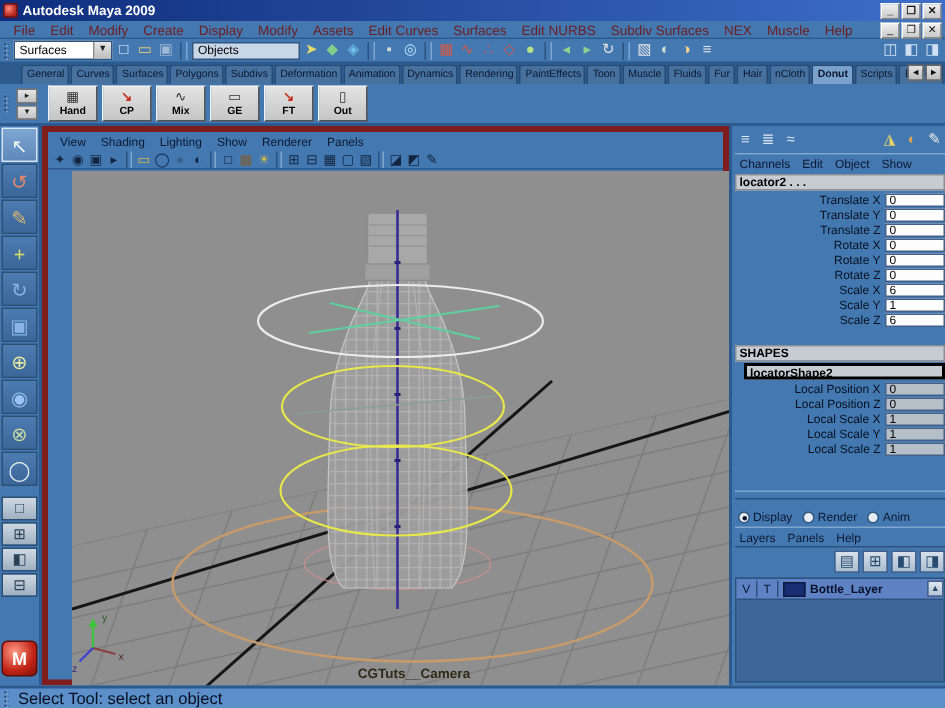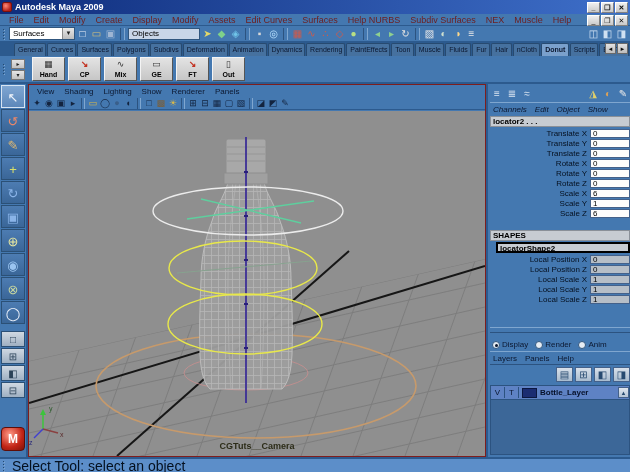--- a/index.html
+++ b/index.html
@@ -74,40 +74,40 @@
   .toolbox .icon.active{background:linear-gradient(#7fa6d2,#5d88ba);border-color:#d7e4f2;}
   .toolbox .layouts{margin-top:6px;display:flex;flex-direction:column;align-items:center;}
   .toolbox .layouts .icon{width:24px;height:16px;line-height:16px;font-size:10px;color:#dfe8f2;
     background:linear-gradient(#cfd8e2,#9fb0c2);color:#2b4258;}
   .maya-logo{margin-top:auto;margin-bottom:6px;width:22px;height:22px;border-radius:4px;
     background:radial-gradient(circle at 35% 30%,#ff9a86,#c22416 60%,#7e130b);
     border:1px solid #5f0e08;display:flex;align-items:center;justify-content:center;
     color:#fff;font-size:12px;font-weight:bold;}
   
   .viewport{left:28px;top:84px;width:458px;height:373px;background:var(--app_bg);
-    border:1px solid #7f1d1d;box-sizing:border-box;}
+    border:4px solid #7f1d1d;box-sizing:border-box;}
   .panelmenu{left:0;top:0;width:100%;height:12px;display:flex;gap:2px;align-items:center;padding-left:4px;box-sizing:border-box;}
   .panelmenu .mi{padding:0 4px;font-size:8px;color:#0c1830;white-space:nowrap;}
   .vptoolbar{left:0;top:12px;width:100%;height:13px;display:flex;align-items:center;padding-left:2px;box-sizing:border-box;
     border-bottom:1px solid var(--app_dark);}
   .vptoolbar .icon{width:12px;height:12px;font-size:9px;line-height:12px;text-align:center;color:#13243f;flex:none;}
   .vptoolbar .sep{width:2px;height:11px;border-left:1px solid #2c5380;border-right:1px solid #7fa6cf;margin:0 2px;flex:none;}
-  .scene{left:0;top:26px;width:456px;height:345px;background:var(--viewport_bg);overflow:hidden;}
+  .scene{left:16px;top:26px;width:456px;height:345px;background:var(--viewport_bg);overflow:hidden;}
   .scene svg{position:absolute;left:0;top:0;}
   .camera-label{position:absolute;left:0;bottom:5px;width:100%;text-align:center;
     font-size:9px;font-weight:bold;color:#2c2c18;}
   
   .rightpanel{left:486px;top:84px;width:144px;height:373px;background:var(--app_bg);
     border-left:2px solid var(--app_dark);box-sizing:border-box;}
   .rp-icons{left:2px;top:1px;width:140px;height:17px;display:flex;align-items:center;}
   .rp-icons .icon{width:14px;height:14px;font-size:10px;line-height:14px;text-align:center;color:#dce6f2;}
   .rp-icons .right{margin-left:auto;display:flex;}
   .rp-menus{left:2px;top:18px;width:140px;height:13px;display:flex;align-items:center;gap:2px;
     border-top:1px solid #7fa6cf;border-bottom:1px solid #2c5380;}
-  .rp-menus .mi{padding:0 3px;font-size:8px;color:#0c1830;font-style:italic;}
+  .rp-menus .mi{padding:0 3px;font-size:8px;color:#0c1830;}
   .cb-node{left:2px;top:32px;width:140px;height:11px;background:var(--header_bar);
     border:1px solid #8a9098;box-sizing:border-box;font-size:8px;font-weight:bold;color:#000;
     padding-left:2px;line-height:10px;}
   .cb-rows{left:2px;top:44px;width:140px;}
   .cb-row{display:flex;align-items:center;height:10px;}
   .cb-label{flex:1;text-align:right;padding-right:3px;font-size:8px;color:#05101f;white-space:nowrap;}
   .cb-value{width:40px;height:9px;background:#fdfdfd;border:1px solid #44618a;box-sizing:border-box;
     font-size:8px;line-height:8px;color:#000;padding-left:2px;flex:none;}
   .cb-value.gray{background:var(--field_gray);}
   .shapes-hdr{left:2px;top:146px;width:140px;height:11px;background:var(--header_bar);
@@ -131,21 +131,21 @@
   .le-list{left:2px;top:301px;width:140px;height:70px;background:#3c6798;border:1px solid #2c5380;box-sizing:border-box;}
   .le-row{display:flex;align-items:center;height:13px;background:var(--selected_row);border-bottom:1px solid #2c5380;}
   .le-cell{width:13px;height:11px;border-right:1px solid #2c5380;text-align:center;font-size:8px;line-height:11px;color:#0a1630;flex:none;}
   .le-swatch{width:13px;height:8px;background:var(--swatch_navy);border:1px solid #0c1840;margin:0 3px;flex:none;}
   .le-name{font-size:8px;color:#06112a;font-weight:bold;flex:1;}
   .le-scrollup{width:11px;height:11px;background:linear-gradient(#dfe6ee,#b4c4d6);border:1px solid #44618a;
     box-sizing:border-box;font-size:6px;line-height:10px;text-align:center;color:#274a70;flex:none;}
   
   .helpline{left:0;top:457px;width:630px;height:15px;background:var(--helpline_bg);
     border-top:2px solid var(--app_dark);box-sizing:border-box;display:flex;align-items:center;}
-  .helpline .text{font-size:14px;color:#04101f;padding-left:4px;}
+  .helpline .text{font-size:11px;color:#04101f;padding-left:4px;}
 </style>
 </head>
 <body>
 
 <div class="abs titlebar">
   <span class="maya-logo-sm"></span>
   <span>Autodesk Maya 2009</span>
   <span class="winbtns">
       <span class="winbtn">_</span>
       <span class="winbtn">❐</span>
@@ -156,21 +156,21 @@
 <div class="abs menubar">
     <span class="mi">File</span>
     <span class="mi">Edit</span>
     <span class="mi">Modify</span>
     <span class="mi">Create</span>
     <span class="mi">Display</span>
     <span class="mi">Modify</span>
     <span class="mi">Assets</span>
     <span class="mi">Edit Curves</span>
     <span class="mi">Surfaces</span>
-    <span class="mi">Help NURBS</span>
+    <span class="mi">Edit NURBS</span>
     <span class="mi">Subdiv Surfaces</span>
     <span class="mi">NEX</span>
     <span class="mi">Muscle</span>
     <span class="mi">Help</span>
   </div>
 <div class="abs winbtns" style="right:2px;top:15px;">
     <span class="winbtn">_</span>
     <span class="winbtn">❐</span>
     <span class="winbtn">✕</span>
   </div>

